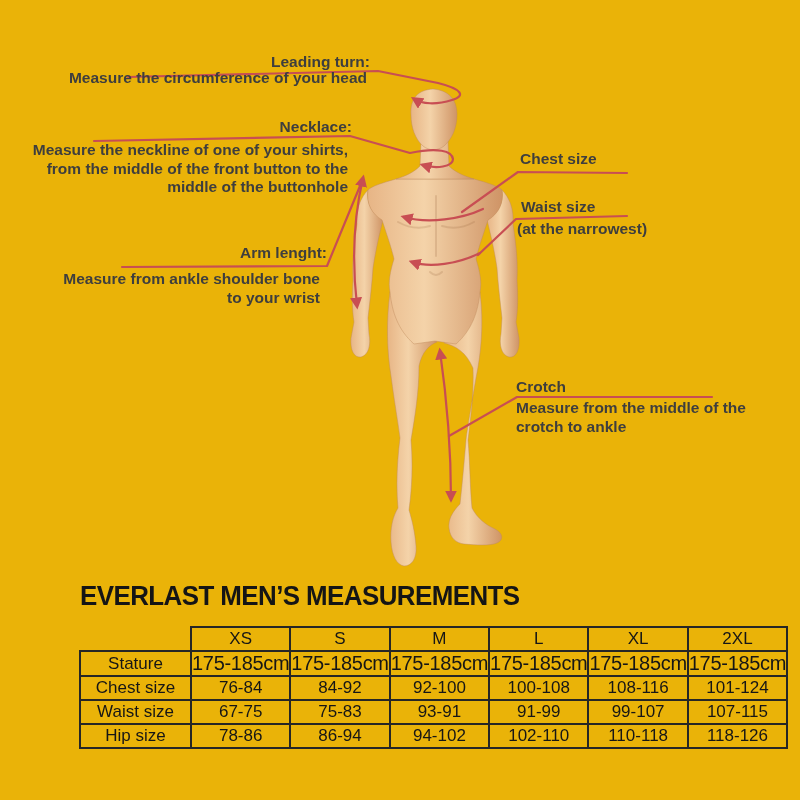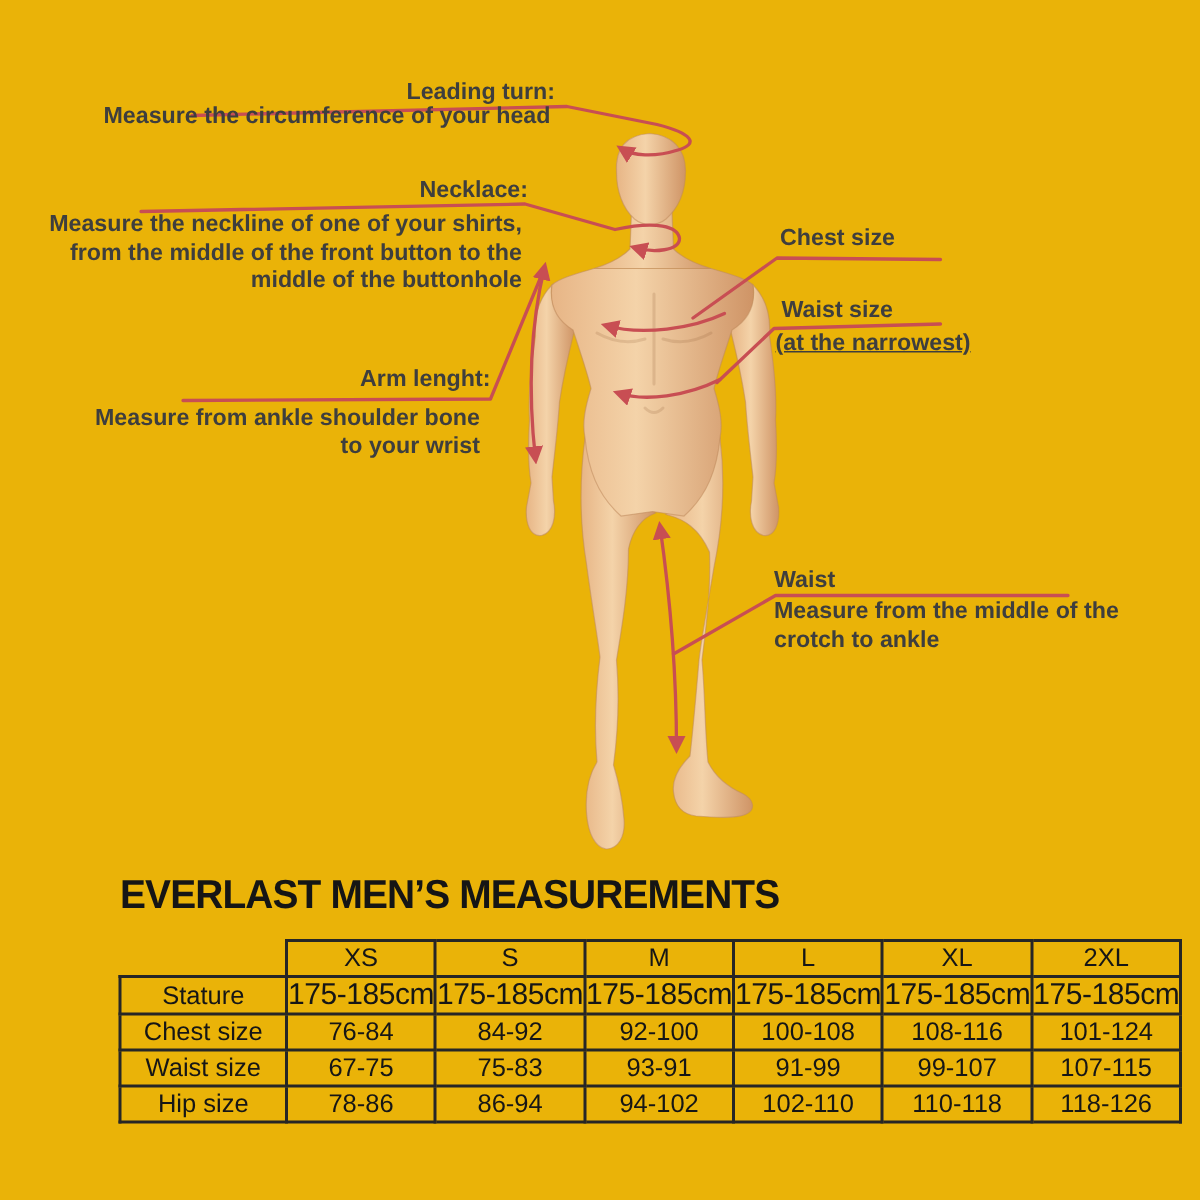--- a/index.html
+++ b/index.html
@@ -22,21 +22,21 @@
     font:600 15.5px/18.5px "Liberation Sans",sans-serif;
     white-space:pre-line;
   }
   .ann.r{text-align:right;}
   #ann-head-title   {right:430px;top:53px;}
   #ann-head-desc    {right:433px;top:69px;}
   #ann-neck-title   {right:448px;top:118px;}
   #ann-neck-desc    {right:452px;top:141px;}
   #ann-chest-title  {left:520px;top:150px;}
   #ann-waist-title  {left:521px;top:198px;}
-  #ann-waist-desc   {left:517px;top:220px;text-decoration:underline;}
+  #ann-waist-desc   {left:517px;top:220px;}
   #ann-arm-title    {right:473px;top:244px;}
   #ann-arm-desc     {right:480px;top:270px;}
   #ann-crotch-title {left:516px;top:378px;}
   #ann-crotch-desc  {left:516px;top:399px;}
   
   #figure-svg{position:absolute;left:0;top:0;}
   .skin{fill:url(#skinGrad);stroke:#bf8a5c;stroke-width:.8;stroke-opacity:.55;}
   .muscle{fill:none;stroke:#8d5a31;stroke-width:2;opacity:.18;stroke-linecap:round;}
   .redline{fill:none;stroke:var(--arrow);stroke-width:2.2;stroke-linejoin:round;stroke-linecap:round;}
   #ah-end path,#ah-start path{fill:var(--arrow);}
@@ -143,21 +143,21 @@
 
   <div class="ann" id="ann-chest-title">Chest size</div>
 
   <div class="ann" id="ann-waist-title">Waist size</div>
   <div class="ann" id="ann-waist-desc">(at the narrowest)</div>
 
   <div class="ann r" id="ann-arm-title">Arm lenght:</div>
   <div class="ann r" id="ann-arm-desc">Measure from ankle shoulder bone
 to your wrist</div>
 
-  <div class="ann" id="ann-crotch-title">Waist</div>
+  <div class="ann" id="ann-crotch-title">Crotch</div>
   <div class="ann" id="ann-crotch-desc">Measure from the middle of the
 crotch to ankle</div>
 
   <h1 id="chart-title">EVERLAST MEN’S MEASUREMENTS</h1>
 
   <table id="size-table">
     <colgroup>
       <col style="width:111px">
         <col style="width:85px">
         <col style="width:85px">

